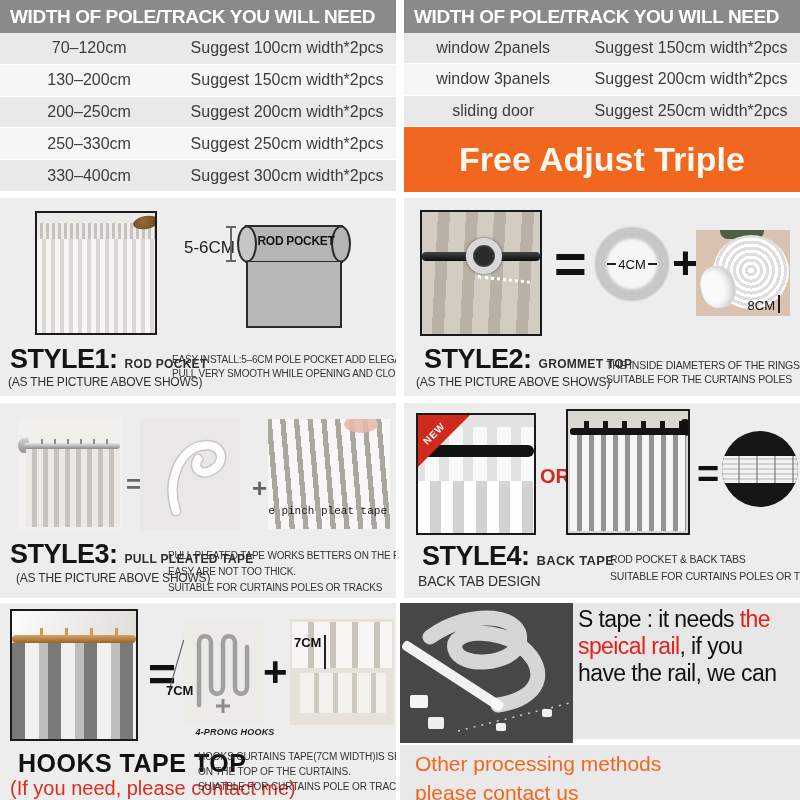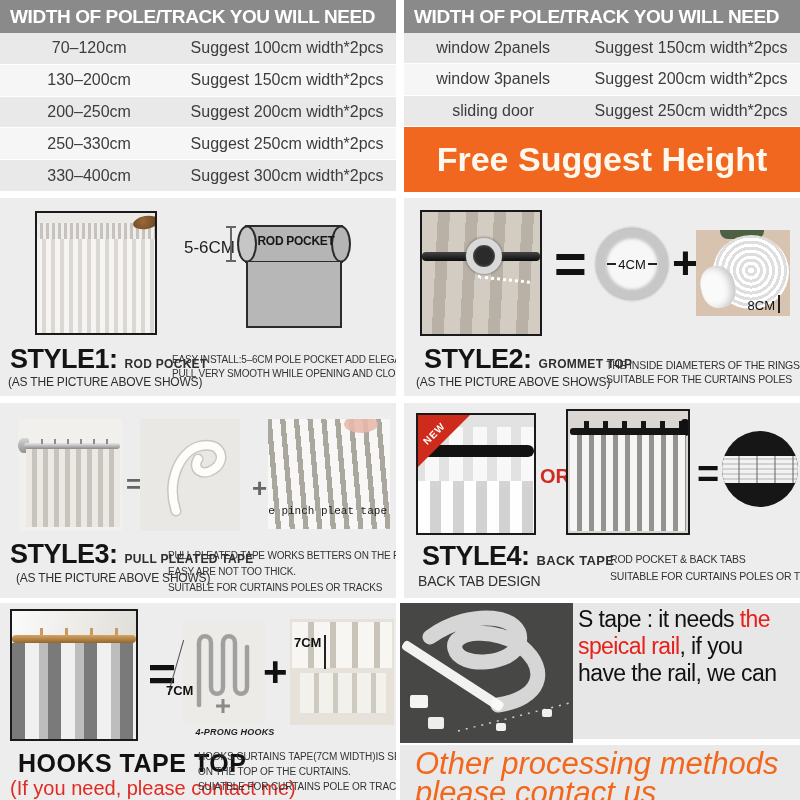--- a/index.html
+++ b/index.html
@@ -148,21 +148,21 @@
   .hooks-note{position:absolute;left:10px;top:174px;color:#e02a22;font-size:20px;white-space:nowrap;}
   .hooks-desc{position:absolute;left:198px;top:146px;font-size:10px;color:#333;
     line-height:15px;letter-spacing:-0.1px;white-space:nowrap;}
   
   .stape-photo{position:absolute;left:0;top:0;width:173px;height:140px;background:#474745;overflow:hidden;}
   .stape-text{position:absolute;left:173px;top:0;width:227px;height:136px;background:#e7e7e7;
     padding:3px 0 0 5px;box-sizing:border-box;font-size:23px;letter-spacing:-0.6px;
     line-height:27px;color:#111;white-space:nowrap;}
   .stape-text .red{color:#e8201a;}
   .stape-footer{position:absolute;left:0;top:142px;width:400px;height:55px;background:#e9e9e9;
-    color:#f2671c;font-size:31px;line-height:29px;padding:4px 0 0 15px;box-sizing:border-box;white-space:nowrap;font-style:italic;}
+    color:#f2671c;font-size:21px;line-height:29px;padding:4px 0 0 15px;box-sizing:border-box;white-space:nowrap;}
 </style>
 </head>
 <body>
 
 <div class="page">
 
   <div class="tbl" style="left:0;">
     <div class="tbl-head">
       <div class="th c1">WIDTH OF POLE/TRACK</div>
       <div class="th c2">YOU WILL NEED</div>
@@ -200,21 +200,21 @@
     </div>
     <div class="tbl-row h3">
       <div class="td c1">window 3panels</div>
       <div class="td c2">Suggest 200cm width*2pcs</div>
     </div>
     <div class="tbl-row h3">
       <div class="td c1">sliding door</div>
       <div class="td c2">Suggest 250cm width*2pcs</div>
     </div>
     <div class="banner">
-      <span>Free Suggest Height</span>
+      <span>Free Adjust Triple</span>
     </div>
   </div>
 
   <div class="panel" style="left:0;top:198px;width:396px;height:198px;">
     <div class="photo ph-s1">
       <div class="curtain1"></div>
       <div class="gather1"></div>
       <div class="finial1"></div>
     </div>
     <div class="s1-measure">5-6CM</div>

